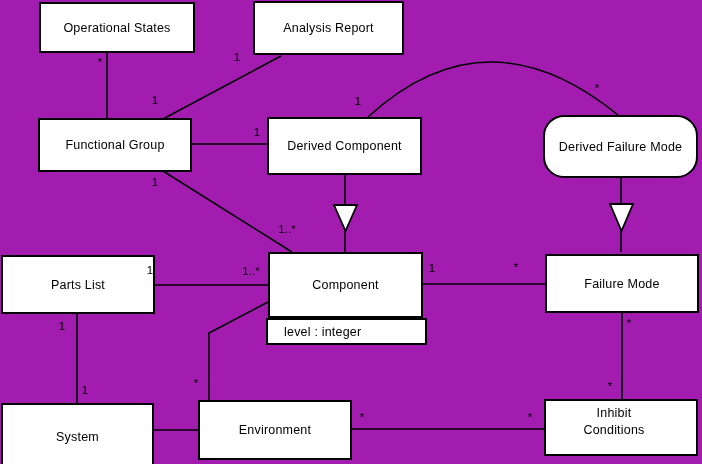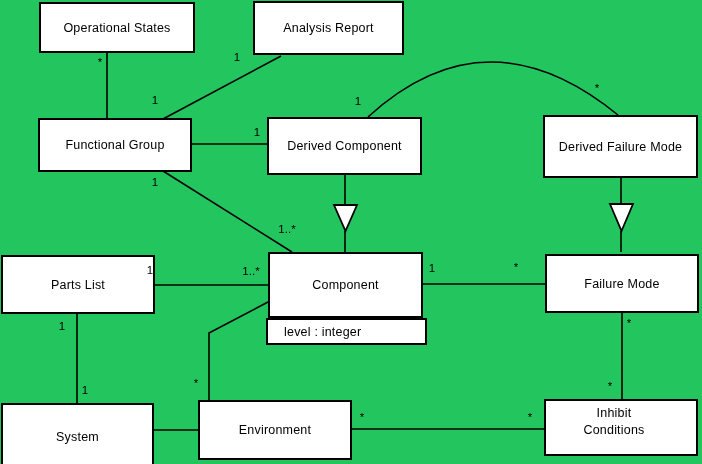--- a/index.html
+++ b/index.html
@@ -1,17 +1,17 @@
 <!DOCTYPE html>
 <html><head>
 <meta charset="utf-8">
 <style>
   html,body { margin:0; padding:0; background:#ffffff; }
   .canvas {
-    position:relative; width:702px; height:464px; background:#22c55e;
+    position:relative; width:702px; height:464px; background:#a21caf;
     font-family:"Liberation Sans", sans-serif; color:#000; overflow:hidden;
   }
   svg.wires { position:absolute; left:0; top:0; width:702px; height:464px; }
   .uml-box {
     position:absolute; box-sizing:border-box;
     border:2px solid #000; background:#ffffff;
     display:flex; align-items:center; justify-content:center;
     font-size:12.5px; letter-spacing:0.2px; text-align:center;
     z-index:2;
   }
@@ -71,21 +71,21 @@
   </div>
 
   <div class="uml-box" style="left:38px; top:118px; width:154px; height:54px;">
     <span class="uml-name">Functional Group</span>
   </div>
 
   <div class="uml-box" style="left:267px; top:117px; width:155px; height:58px;">
     <span class="uml-name">Derived Component</span>
   </div>
 
-  <div class="uml-box" style="left:543px; top:115px; width:155px; height:63px;">
+  <div class="uml-box" style="left:543px; top:115px; width:155px; height:63px;border-radius:21px;">
     <span class="uml-name">Derived Failure Mode</span>
   </div>
 
   <div class="uml-box" style="left:1px; top:255px; width:154px; height:59px;">
     <span class="uml-name">Parts List</span>
   </div>
 
   <div class="uml-box" style="left:268px; top:252px; width:155px; height:66px;">
     <span class="uml-name">Component</span>
   </div>

